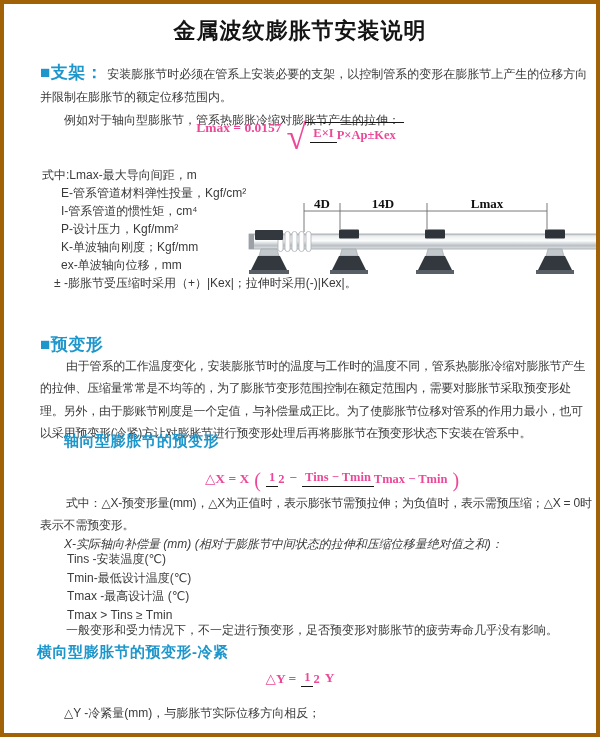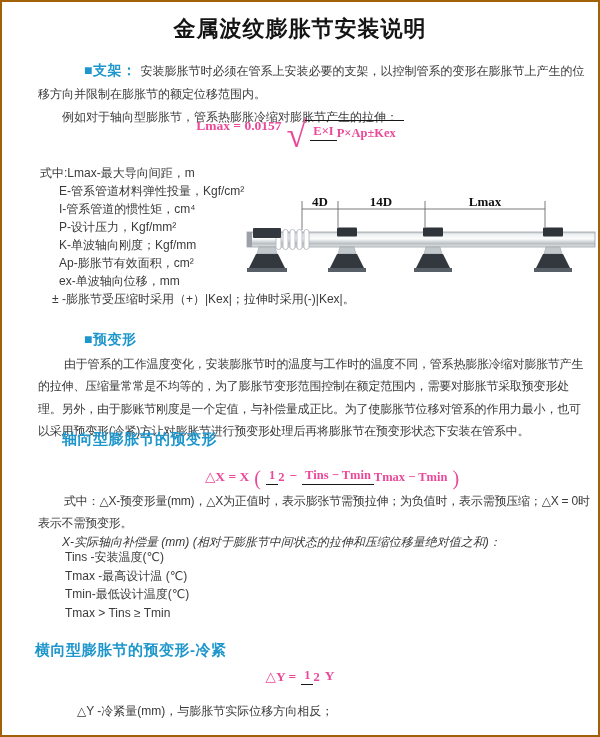--- a/index.html
+++ b/index.html
@@ -1,36 +1,36 @@
 <!DOCTYPE html>
 <html><head>
 <meta charset="utf-8">
 <style>
   html,body{margin:0;padding:0;background:#ffffff;}
   .page{
     position:relative;width:600px;height:737px;margin:0 auto;
-    background:#fff;border:2px solid #a16207;box-sizing:border-box;
+    background:#fff;border:4px solid #a16207;box-sizing:border-box;
     font-family:"Liberation Sans","DejaVu Sans",sans-serif;
     color:#3a3a3a;overflow:hidden;
   }
   #title{position:absolute;top:12px;left:0;width:100%;text-align:center;
     font-size:22px;font-weight:bold;color:#141414;letter-spacing:1px;}
-  .sec-head{color:#1d96cc;font-size:14px;font-weight:bold;letter-spacing:0.5px;margin-left:46px;}
+  .sec-head{color:#1d96cc;font-size:17px;font-weight:bold;letter-spacing:0.5px;}
   .sub-head{position:absolute;color:#1d96cc;font-size:15px;font-weight:bold;letter-spacing:0.5px;}
   #intro{position:absolute;top:57px;left:36px;width:552px;font-size:12px;line-height:23px;}
   #intro .sec-head{margin-right:4px;}
   .indent{text-indent:24px;}
   #para2{position:absolute;top:351px;left:36px;width:552px;font-size:12px;
     line-height:22.4px;text-indent:26px;letter-spacing:-0.2px;}
   #note1{position:absolute;top:489px;left:36px;width:552px;font-size:12px;
     line-height:21.5px;text-indent:26px;letter-spacing:-0.2px;}
   #note2{position:absolute;top:532px;left:60px;font-size:12px;white-space:nowrap;font-style:italic;}
   #temps{position:absolute;top:546px;left:63px;font-size:12px;line-height:18.5px;}
   #note3{position:absolute;top:618px;left:36px;width:552px;font-size:12px;text-indent:26px;}
-  #noteY{position:absolute;top:701px;left:75px;font-size:12px;}
+  #noteY{position:absolute;top:701px;left:60px;font-size:12px;}
   #sec2{position:absolute;top:329px;left:36px;}
   #axial-h{top:428px;left:60px;}
   #lateral-h{top:639px;left:33px;}
   #defs{position:absolute;top:162px;left:38px;font-size:12px;line-height:18px;}
   .def{margin-left:19px;white-space:nowrap;}
   .def.d0{margin-left:0;}
   .def.pm{margin-left:12px;}
   .formula{
     position:absolute;left:0;width:100%;display:flex;justify-content:center;align-items:flex-start;
     font-family:"Liberation Serif","DejaVu Serif",serif;font-weight:bold;
@@ -70,21 +70,20 @@
       </span>
     </span>
   </div>
 
   <div id="defs">
     <div class="def d0">式中:Lmax-最大导向间距，m</div>
     <div class="def">E-管系管道材料弹性投量，Kgf/cm²</div>
     <div class="def">I-管系管道的惯性矩，cm⁴</div>
     <div class="def">P-设计压力，Kgf/mm²</div>
     <div class="def">K-单波轴向刚度；Kgf/mm</div>
-    <div class="def">Ap-膨胀节有效面积，cm²</div>
     <div class="def">ex-单波轴向位移，mm</div>
     <div class="def pm">± -膨胀节受压缩时采用（+）|Kex|；拉伸时采用(-)|Kex|。</div>
   </div>
 
   <svg id="diagram" width="352" height="96" viewBox="0 0 352 96">
     <defs>
       <linearGradient id="pg" x1="0" y1="0" x2="0" y2="1">
         <stop offset="0" stop-color="#c9ced2"></stop>
         <stop offset="0.18" stop-color="#eff1f2"></stop>
         <stop offset="0.45" stop-color="#fbfcfc"></stop>
@@ -161,25 +160,26 @@
       <span class="bot">Tmax − Tmin</span>
     </span>
     <span class="paren">)</span>
   </div>
 
   <div id="note1">式中：△X-预变形量(mm)，△X为正值时，表示膨张节需预拉伸；为负值时，表示需预压缩；△X = 0时表示不需预变形。</div>
   <div id="note2">X-实际轴向补偿量 (mm) (相对于膨胀节中间状态的拉伸和压缩位移量绝对值之和)：</div>
 
   <div id="temps">
     <div>Tins -安装温度(℃)</div>
+    <div>Tmin-最低设计温度(℃)</div>
     <div>Tmax -最高设计温 (℃)</div>
-    <div>Tmin-最低设计温度(℃)</div>
     <div>Tmax &gt; Tins ≥ Tmin</div>
   </div>
 
+  <div id="note3">一般变形和受力情况下，不一定进行预变形，足否预变形对膨胀节的疲劳寿命几乎没有影响。</div>
 
   <div id="lateral-h" class="sub-head">横向型膨胀节的预变形-冷紧</div>
 
   <div id="formula3" class="formula">
     <span>△Y =</span>
     <span class="vfrac">
       <span class="top">1</span>
       <span class="bot">2</span>
     </span>
     <span>Y</span>

